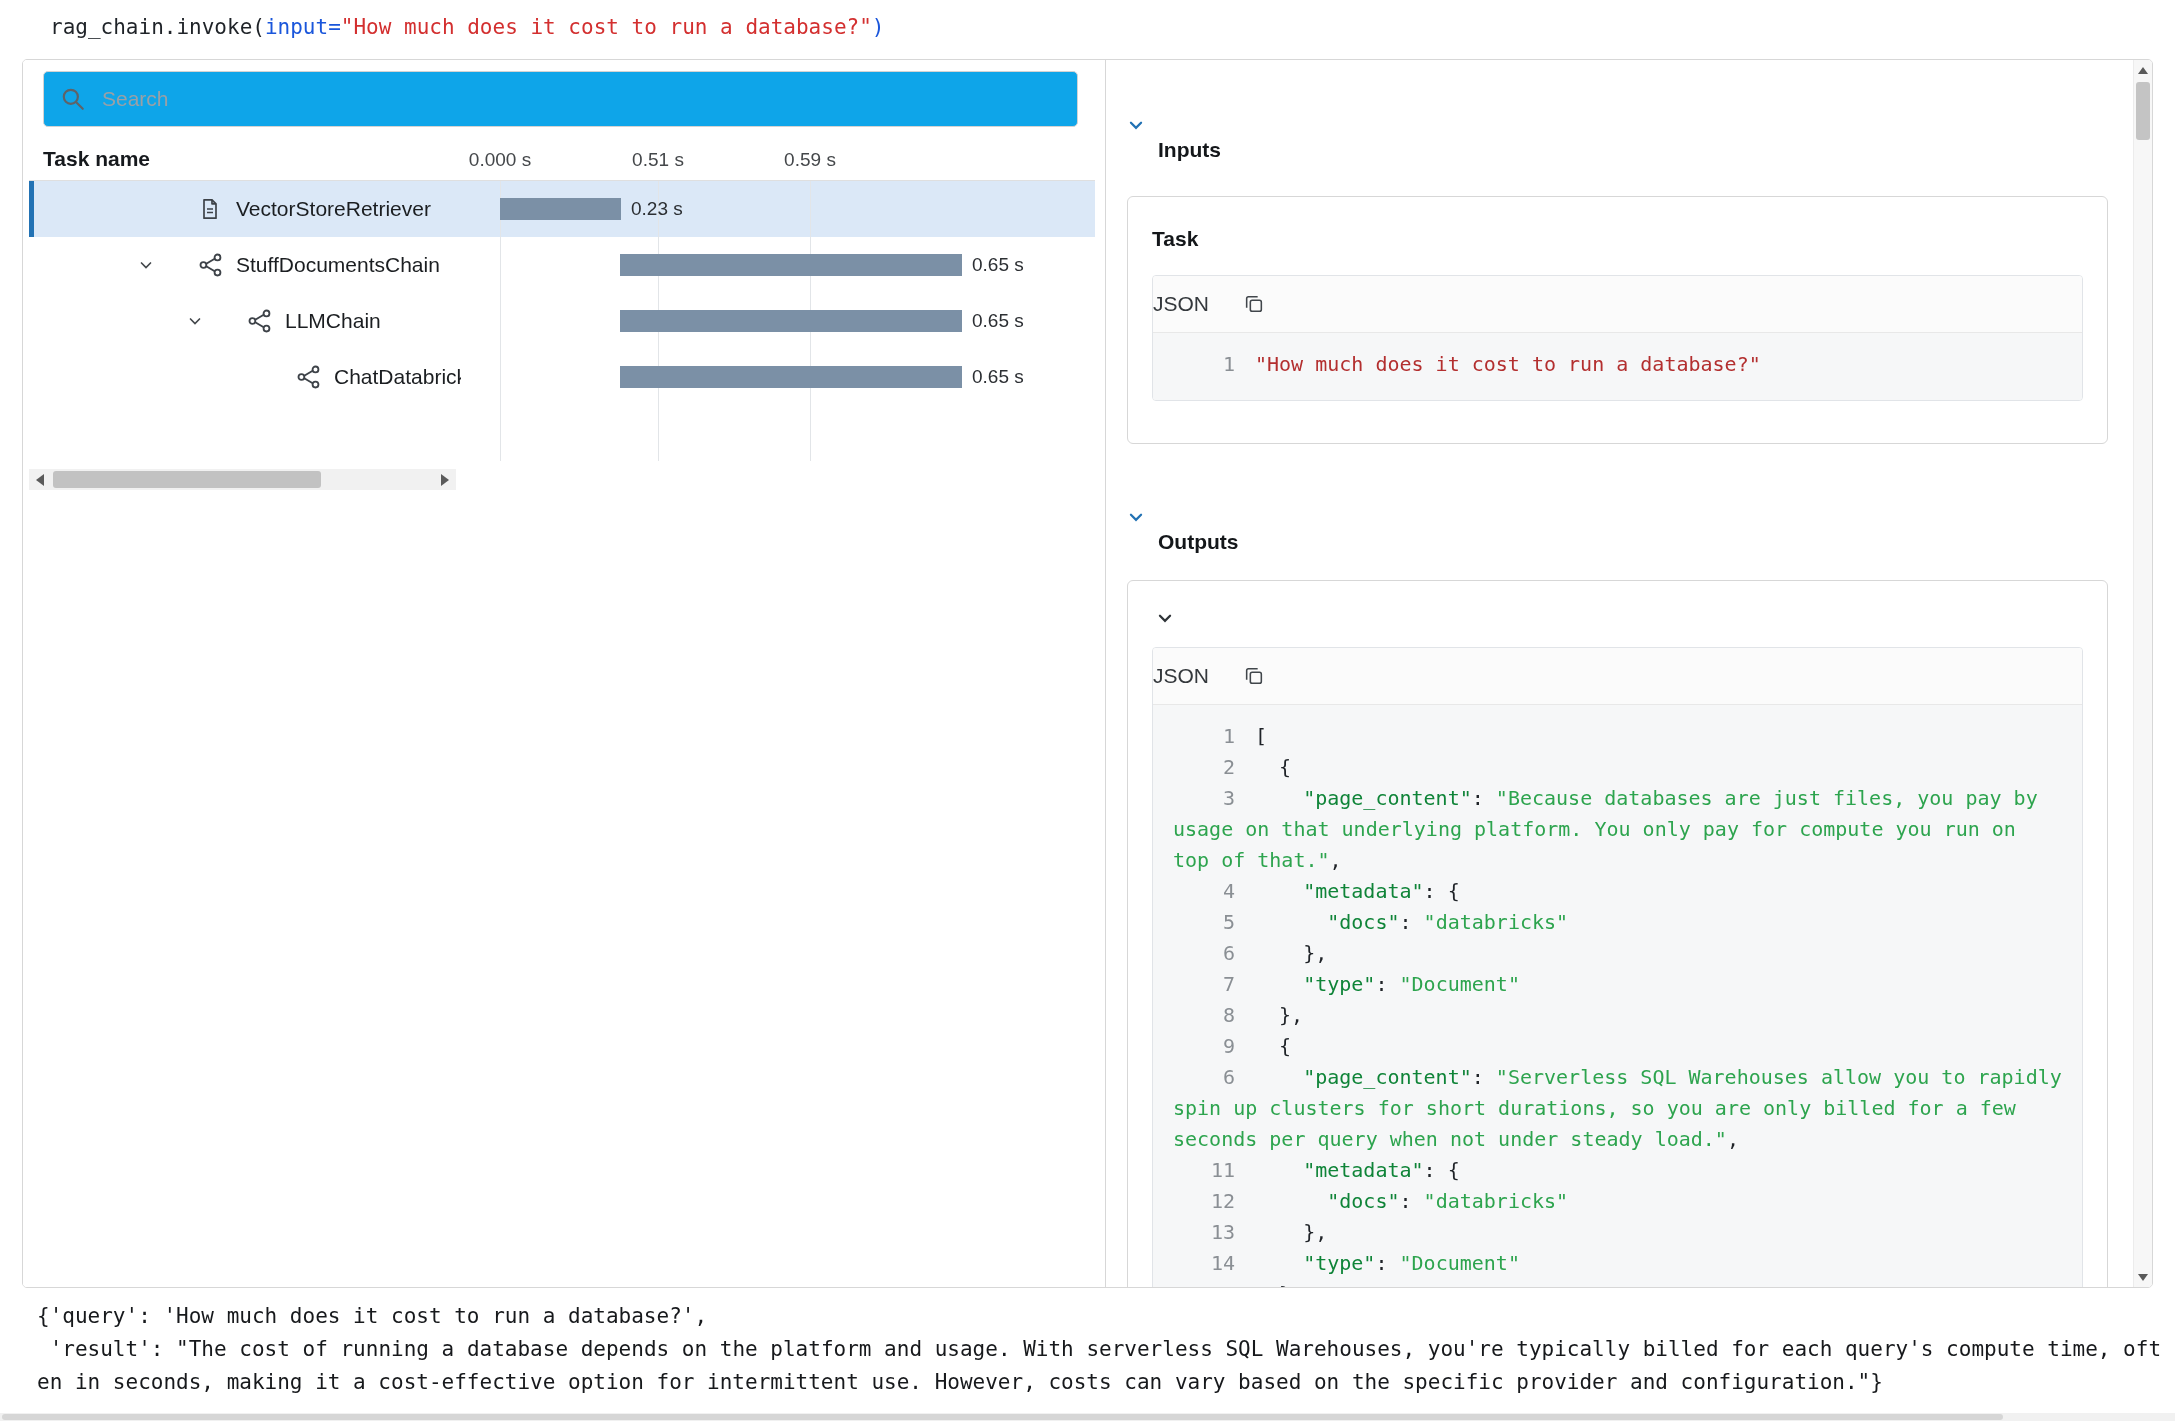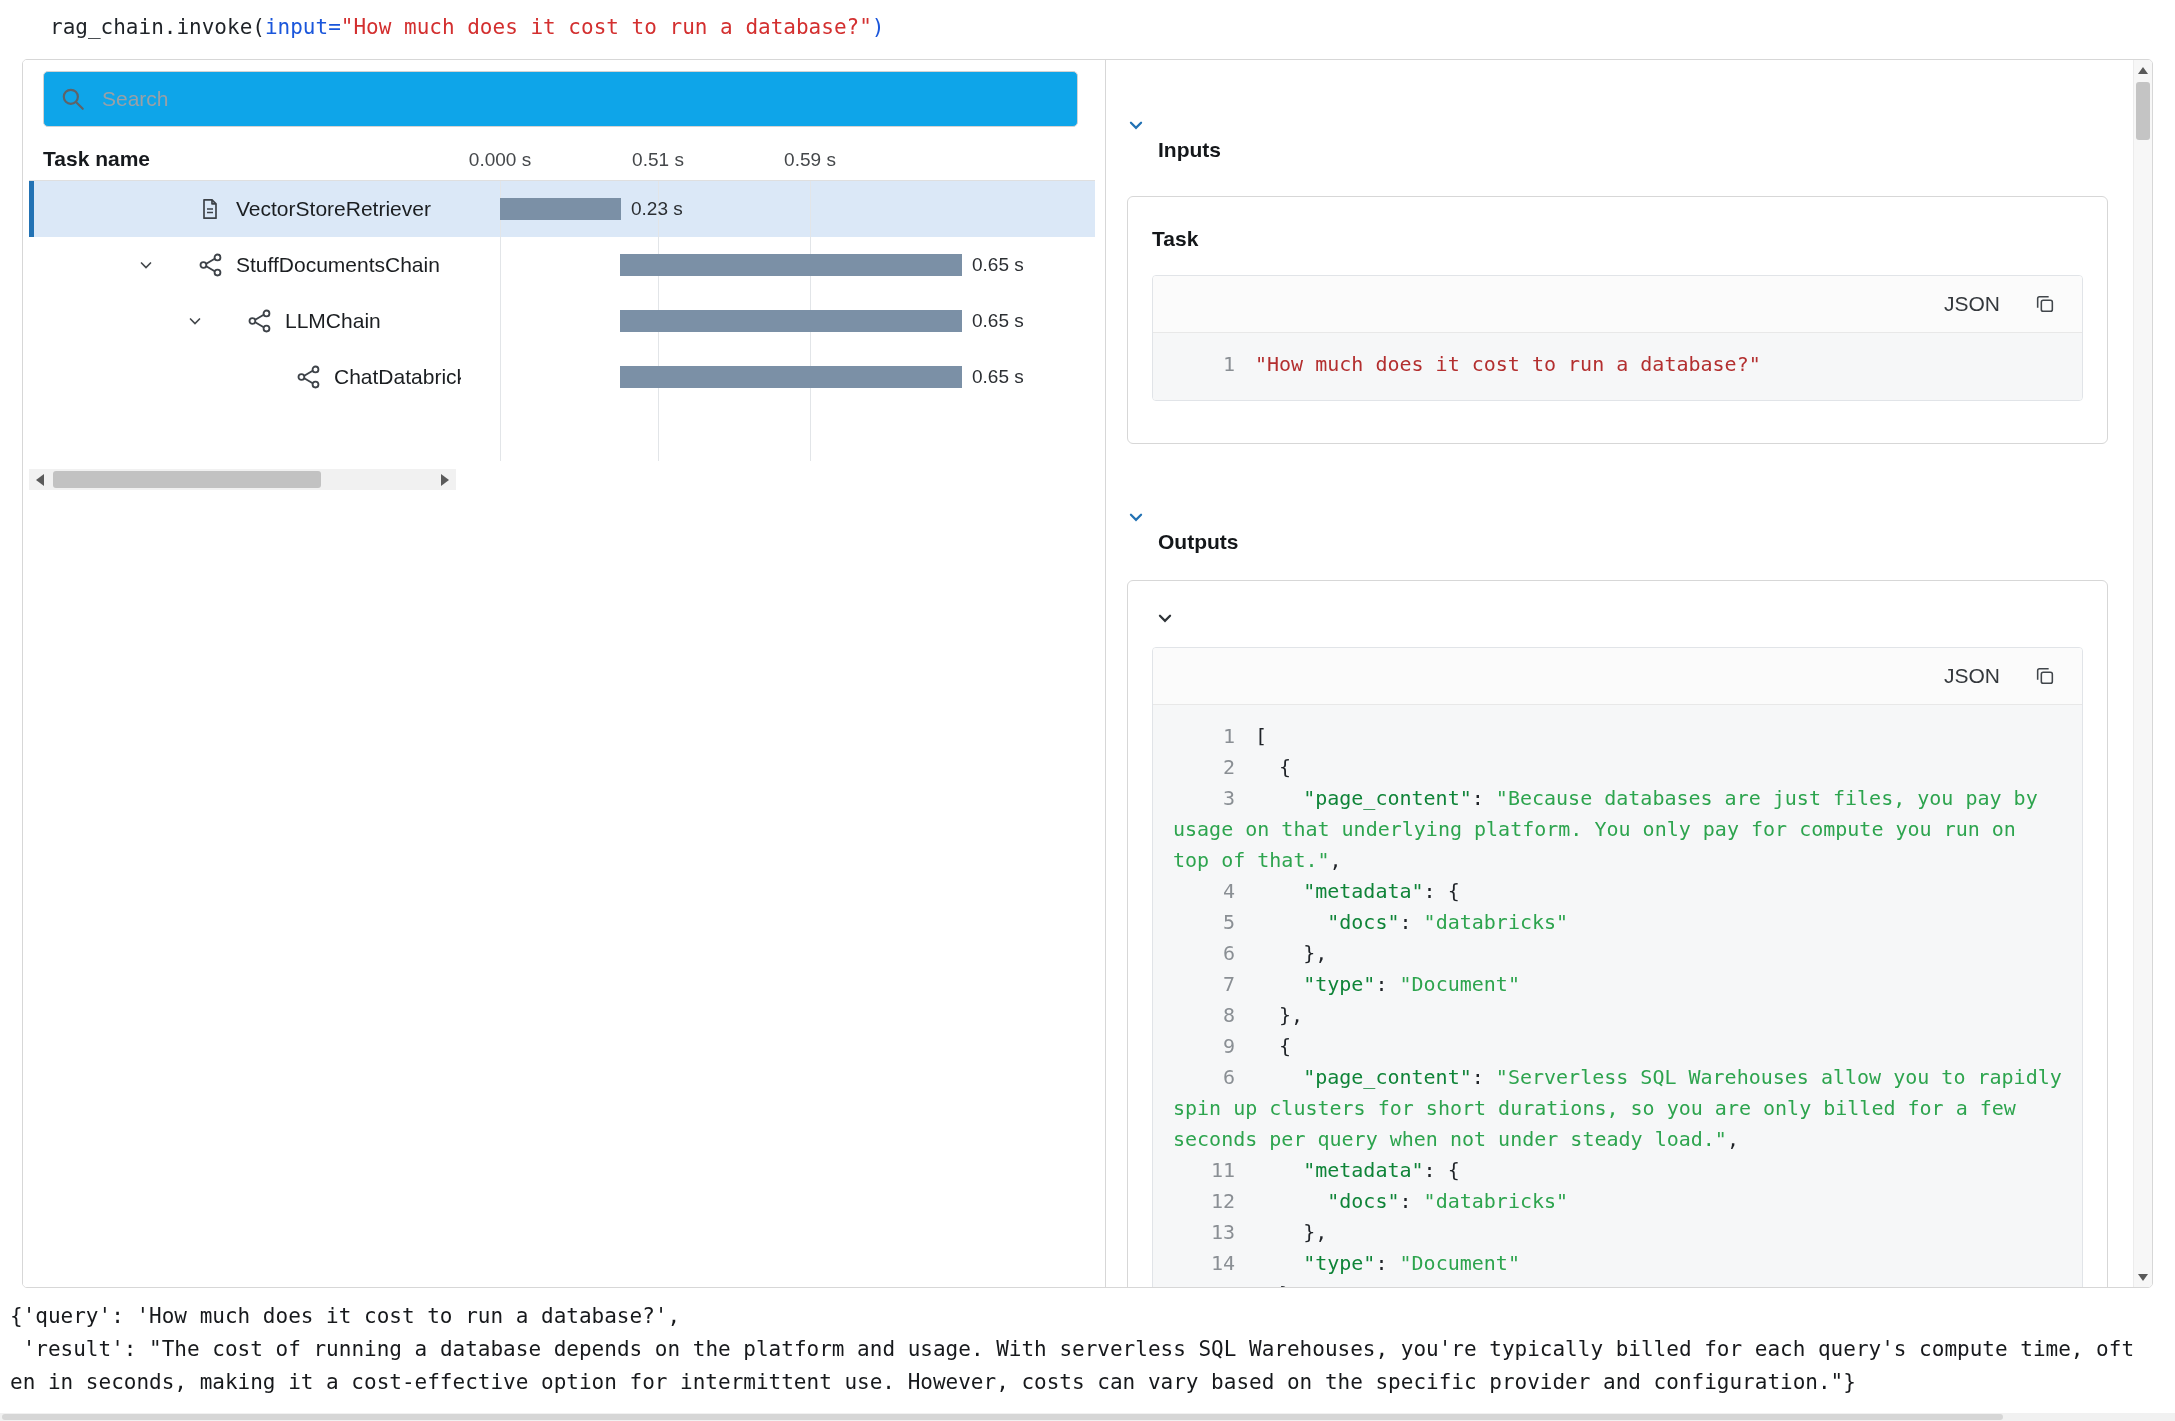--- a/index.html
+++ b/index.html
@@ -58,38 +58,38 @@
   .section-header{display:flex;align-items:center;gap:13px;margin:8px 0 34px 0;cursor:pointer;}
   .section-header.outputs{margin:40px 0 26px 0;}
   .section-title{font-size:21px;font-weight:bold;color:#14171a;margin-top:46px;}
   .card{border:1px solid #d7d7d7;border-radius:6px;background:#fff;}
   .input-card{padding:30px 24px 42px;}
   .input-label{font-size:21px;font-weight:bold;color:#14171a;margin-bottom:24px;}
   .output-card{padding:28px 24px 24px;}
   .collapse-chevron{margin:0 0 20px 4px;display:inline-flex;cursor:pointer;}
 
   .code-box{border:1px solid #e1e4e8;border-radius:4px;overflow:hidden;}
-  .code-box-header{height:56px;display:flex;align-items:center;justify-content:flex-end;gap:34px;padding-right:26px;background:#fbfbfb;border-bottom:1px solid #e8e8e8;}
+  .code-box-header{height:56px;display:flex;align-items:center;gap:34px;padding-right:26px;background:#fbfbfb;border-bottom:1px solid #e8e8e8;}
   .json-label{font-size:21px;color:#34383c;}
   .copy-btn{display:flex;cursor:pointer;}
   .code-box-body{background:#f6f7f8;padding:16px 18px 20px 20px;font:20px/31px "DejaVu Sans Mono",monospace;}
   .code-line{white-space:pre-wrap;word-break:break-word;}
   .ln{display:inline-block;width:62px;text-align:right;margin-right:20px;color:#8a8f94;}
 
   
   .v-scrollbar{position:absolute;right:0;top:0;bottom:0;width:18px;background:#f7f7f7;border-left:1px solid #ececec;z-index:5;}
   .vs-btn{position:absolute;left:0;width:18px;height:20px;display:flex;align-items:center;justify-content:center;cursor:pointer;}
   .vs-btn .tri-up{border-left-width:5px;border-right-width:5px;border-bottom-width:7px;}
   .vs-btn .tri-down{border-left-width:5px;border-right-width:5px;border-top-width:7px;}
   .vs-up{top:0;}
   .vs-down{bottom:0;}
   .vs-thumb{position:absolute;left:2px;width:14px;top:22px;height:58px;background:#c4c4c4;border-radius:3px;cursor:pointer;}
 
   
-  .bottom-text{position:absolute;left:10px;top:1300px;width:2132px;font:21px/33px "DejaVu Sans Mono",monospace;color:#17191c;white-space:pre-wrap;word-break:break-all;}
+  .bottom-text{position:absolute;left:37px;top:1300px;width:2132px;font:21px/33px "DejaVu Sans Mono",monospace;color:#17191c;white-space:pre-wrap;word-break:break-all;}
 
   
   .page-hscroll{position:absolute;left:0;right:0;bottom:0;height:8px;background:#f1f1f1;}
   .page-hscroll .thumb{position:absolute;left:2px;top:1px;bottom:1px;width:92%;background:#d6d6d6;border-radius:3px;}
 </style>
 </head>
 <body>
 
 <div class="screen">
 

